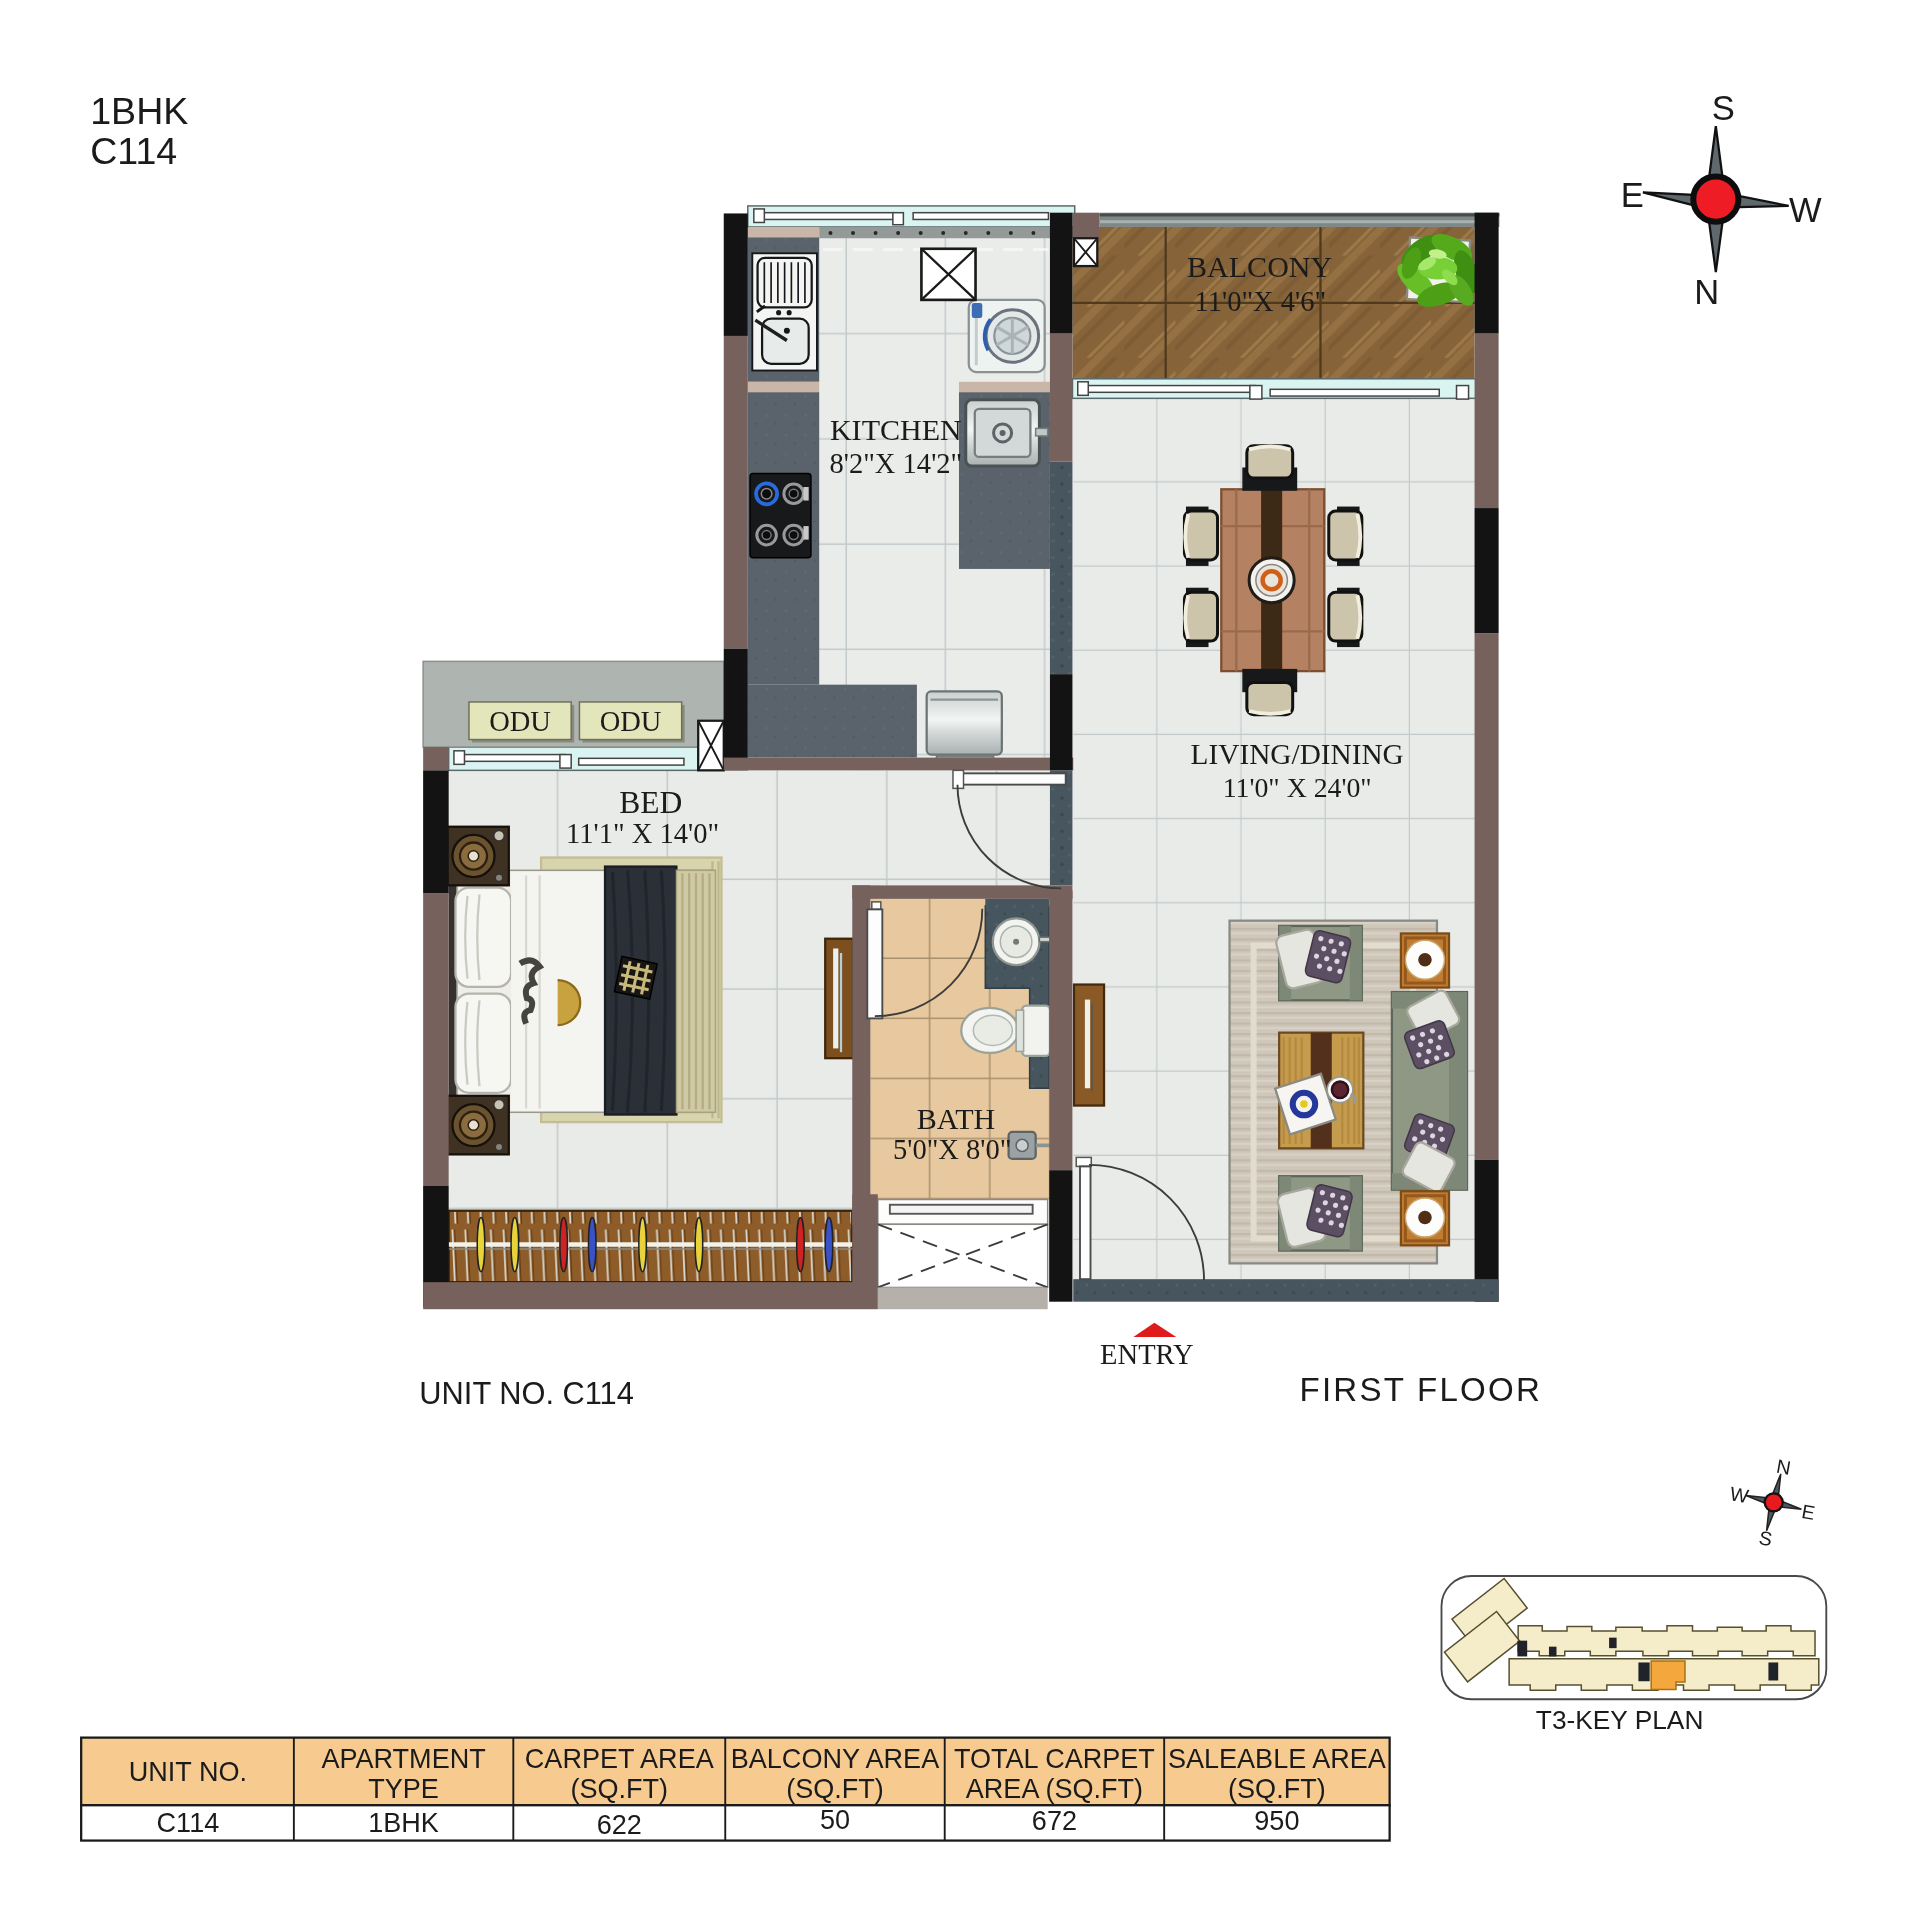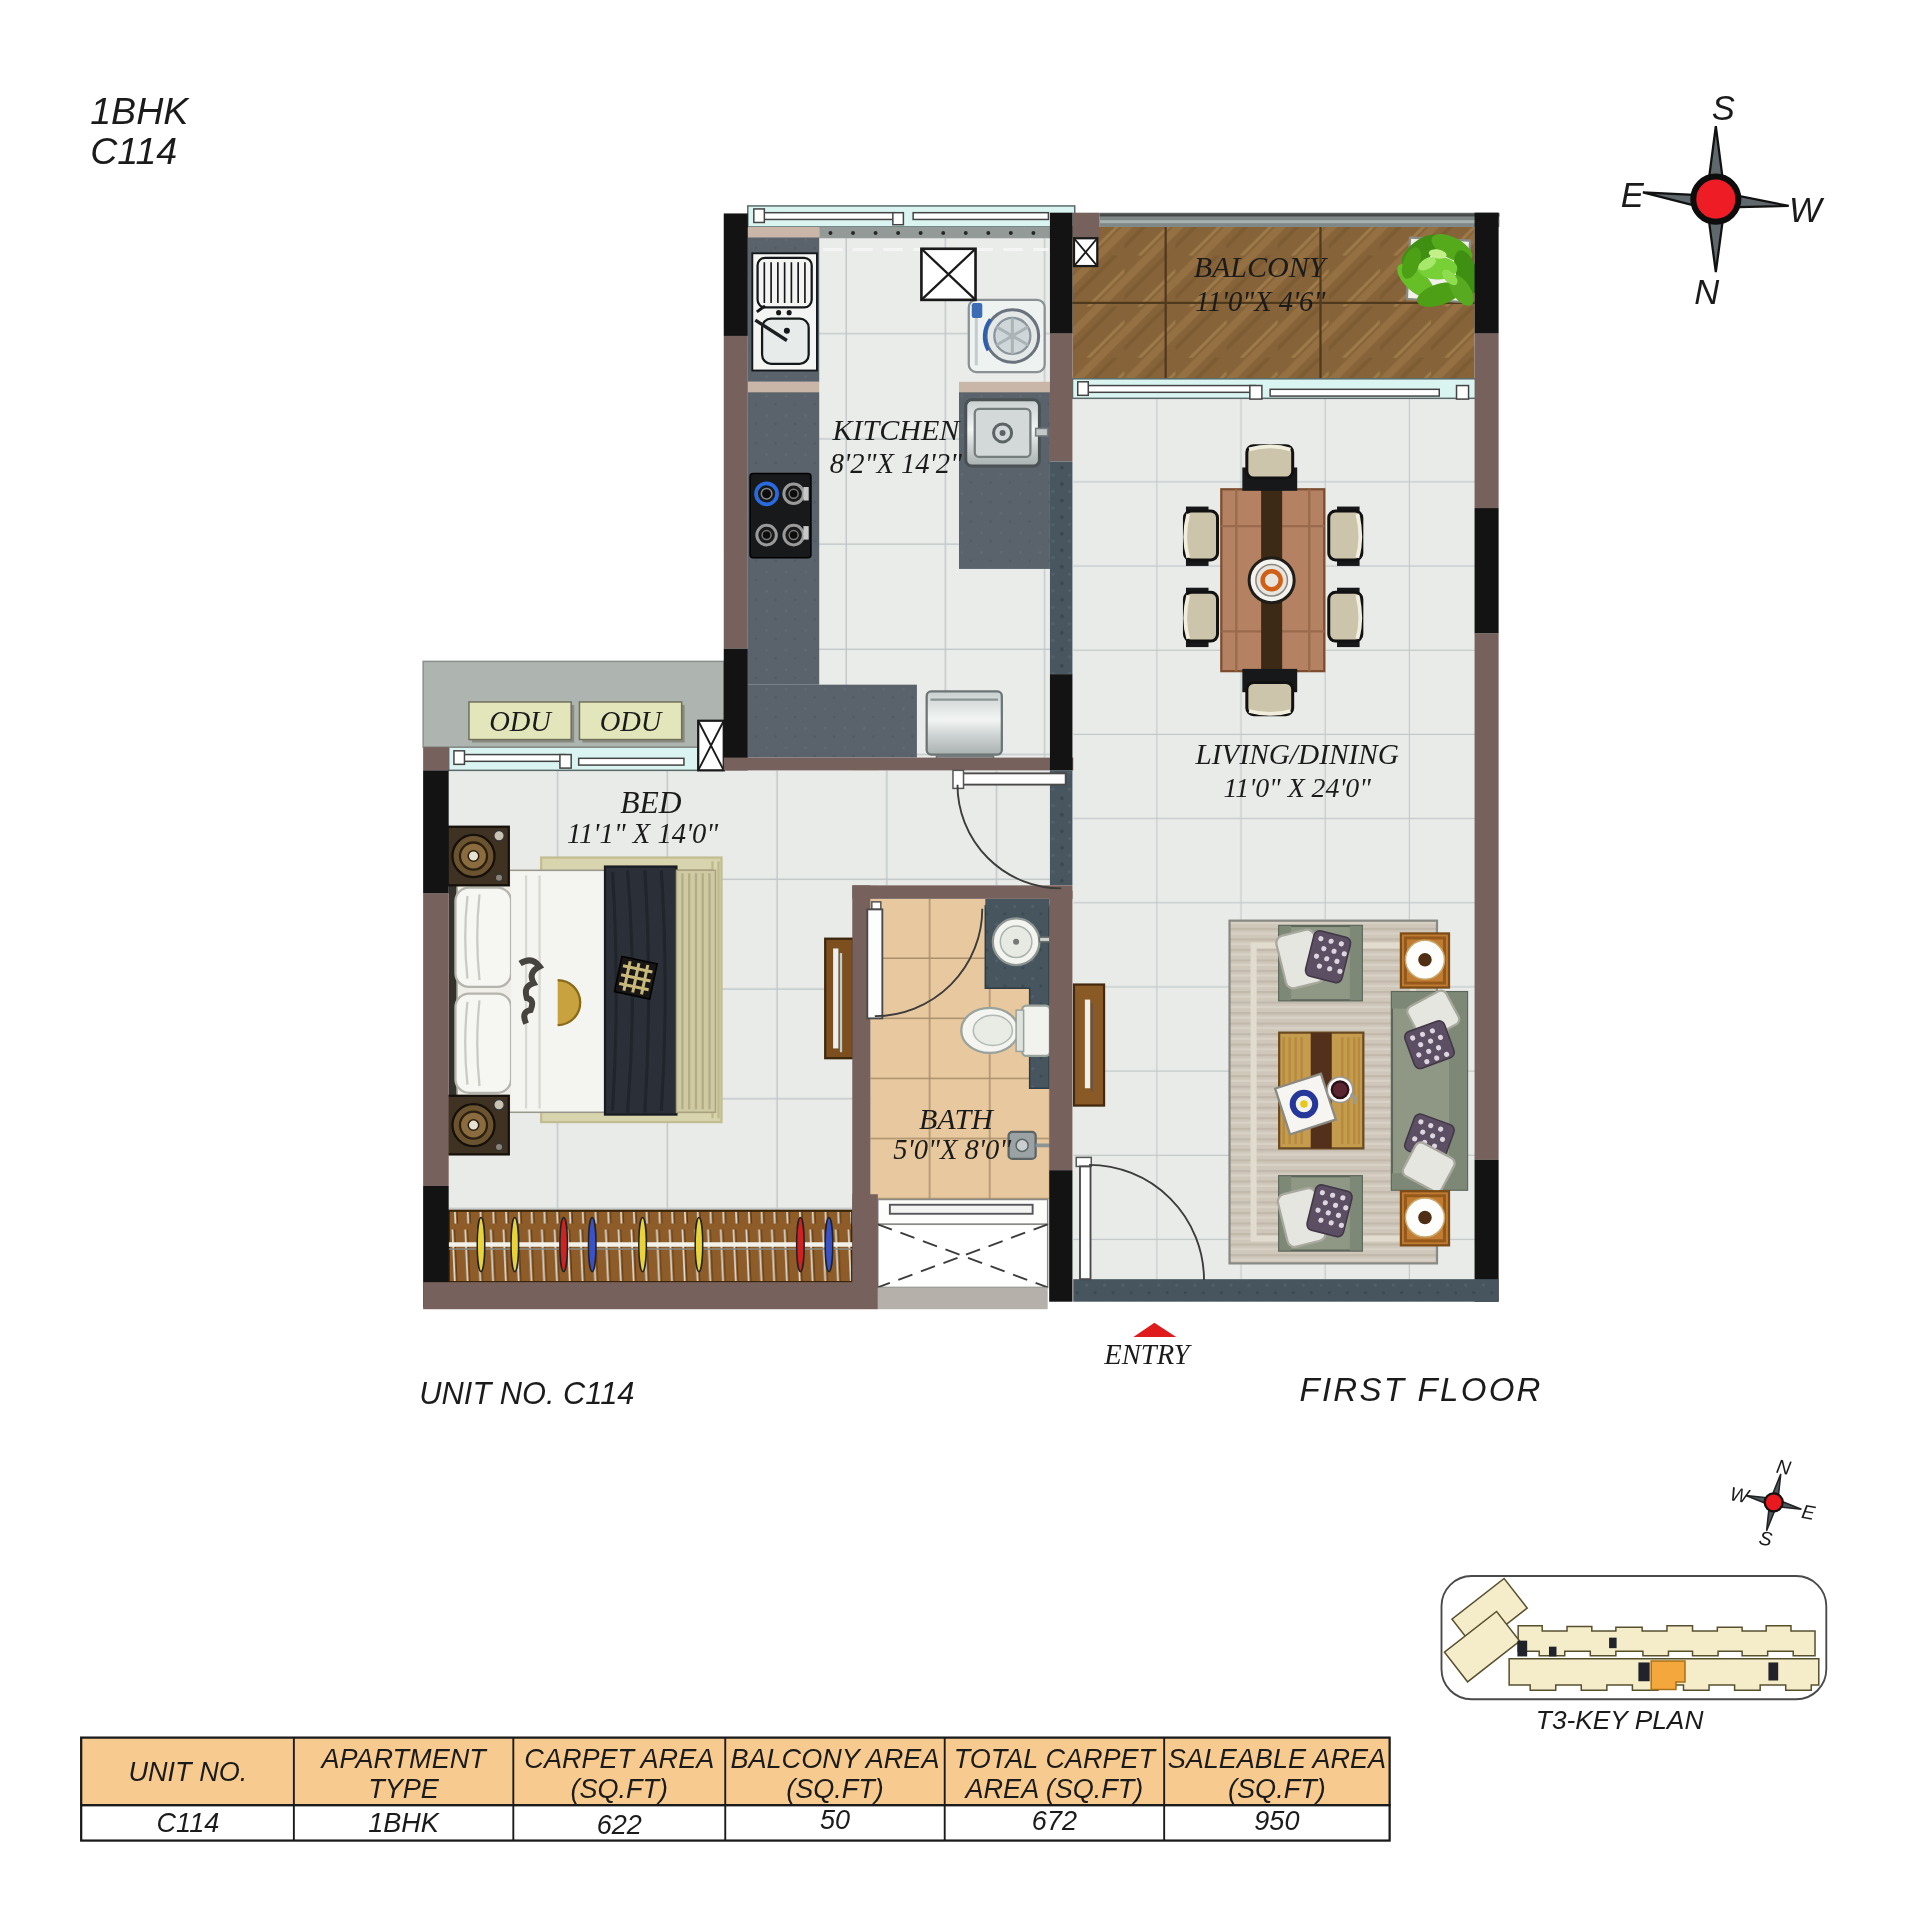--- a/index.html
+++ b/index.html
@@ -1,16 +1,16 @@
 <!DOCTYPE html>
 <html style="font-size:12px"><head>
 <meta charset="utf-8">
 <style>
 html,body{margin:0;padding:0;background:#ffffff;}
-#page{width:1924px;height:1924px;position:relative;background:#ffffff;overflow:hidden;font-style:italic;}
+#page{width:1924px;height:1924px;position:relative;background:#ffffff;overflow:hidden;}
 svg{display:block}
 text{font-family:"Liberation Serif",serif;fill:#1b1b1b;}
 .sans{font-family:"Liberation Sans",sans-serif;}
 </style>
 </head>
 <body>
 <div id="page">
 <svg width="1924" height="1924" viewBox="0 0 2560 2560">
 <defs>
 <pattern id="tileLiv" width="112" height="112" patternUnits="userSpaceOnUse" x="1428" y="530">

